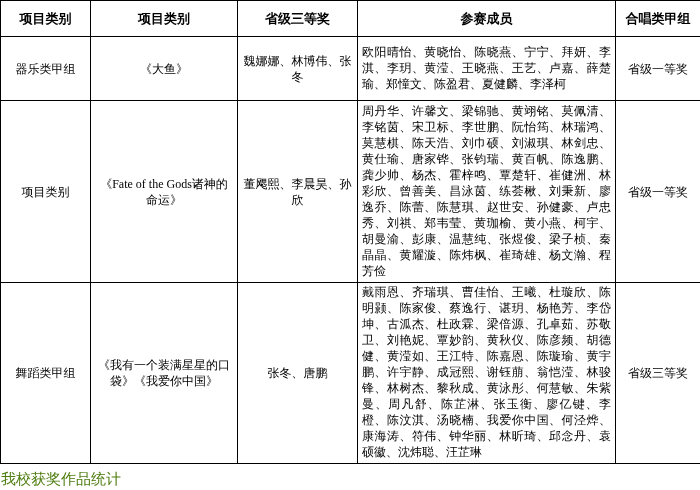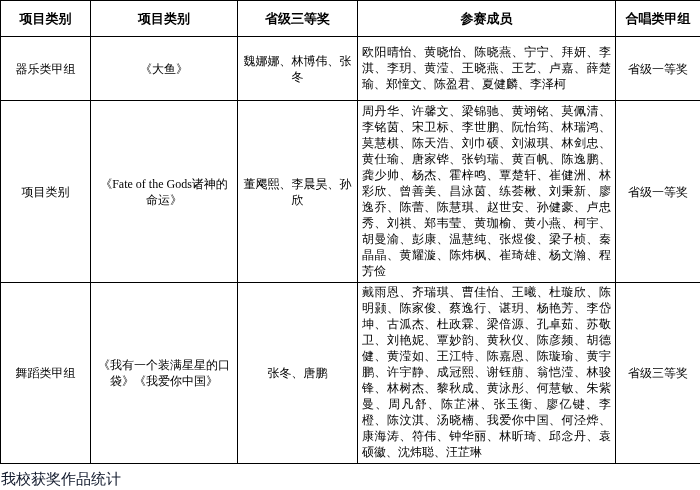--- a/index.html
+++ b/index.html
@@ -45,21 +45,21 @@
     padding: 2px 3px;
     font-family: Liberation Mono, monospace;
   }
   tr.r1 { height: 64px; }
   tr.r2 { height: 182px; }
   tr.r3 { height: 180px; }
   .caption {
     margin: 5px 0 0 1px;
     font-size: 15px;
     line-height: 20px;
-    color: #0f172a;
+    color: #4d7c0f;
   }
 </style>
 </head>
 <body>
 
 <div class="page">
 
   <table class="awards">
     <colgroup>
       <col style="width:90px">

